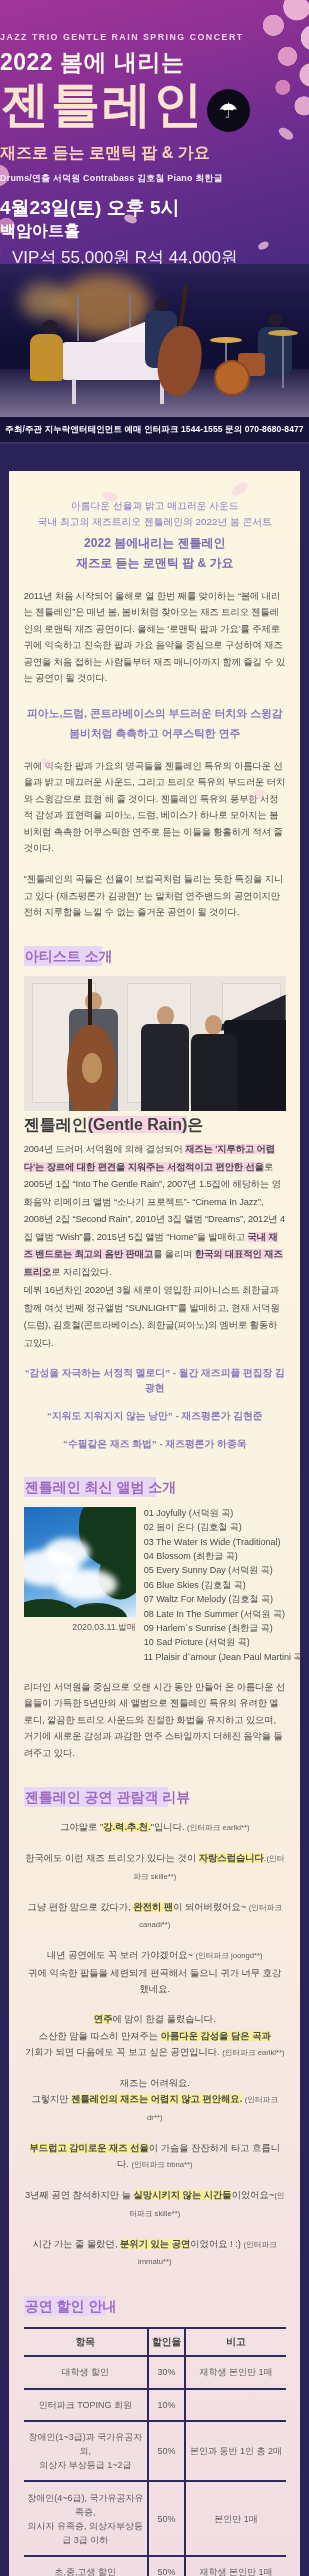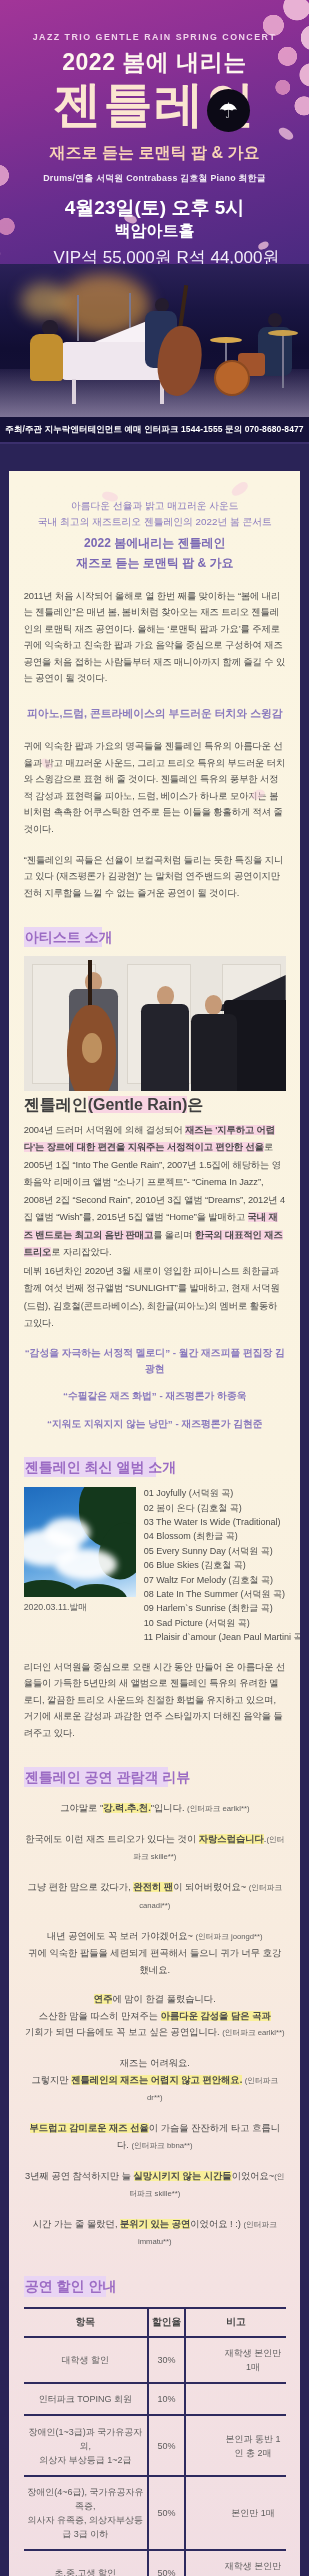--- a/index.html
+++ b/index.html
@@ -5,21 +5,21 @@
   html,body{margin:0;padding:0;}
   body{
     width:309px;height:3408px;position:relative;overflow:hidden;
     background:#2a2357;
     font-family:"Liberation Sans","DejaVu Sans",sans-serif;
     -webkit-font-smoothing:antialiased;
   }
   
   .poster{position:absolute;top:0;left:0;width:309px;height:444px;overflow:hidden;
     background:linear-gradient(165deg,#a23598 0%,#8a3094 20%,#672d8e 42%,#4b2a80 65%,#382670 85%,#2f215e 100%);}
-  .poster-text{position:absolute;width:100%;text-align:center;color:#fff;}
+  .poster-text{position:absolute;width:100%;color:#fff;}
   .kicker{top:32px;font-size:8.8px;letter-spacing:1.5px;color:#f1d4ec;font-weight:bold;}
   .title1{top:47px;font-size:23px;font-weight:800;color:#fdf6ee;letter-spacing:0.5px;}
   .title2{top:76px;font-size:49px;font-weight:800;color:#fbe5d0;letter-spacing:2.1px;line-height:57px;}
   .umb-disc{position:absolute;top:89px;left:207px;width:43px;height:43px;border-radius:50%;
     background:#0c0a16;display:flex;align-items:center;justify-content:center;color:#fff;font-size:21.6px;}
   .subtitle{top:143px;font-size:16px;font-weight:800;color:#f8d4b6;}
   .credits{top:173px;font-size:8.8px;color:#f2ecf6;font-weight:bold;letter-spacing:0.3px;}
   .p-date{top:195px;font-size:19px;font-weight:800;}
   .p-venue{top:221px;font-size:16px;font-weight:800;}
   .p-price{top:246px;font-size:17px;font-weight:normal;color:#f3eefa;margin-left:12px;}
@@ -100,35 +100,35 @@
   .hl-pink{background:#f8d4e2;font-weight:bold;}
   .hl-yellow{background:#f9ef9a;font-weight:bold;}
   .src{font-size:7.7px;color:#5f5f5f;}
   .quote-line{font-size:9.8px;color:#8a7abe;font-weight:bold;line-height:15.5px;margin-top:12.4px;}
   
   .album-row{display:flex;margin-top:10.3px;}
   .album-art{position:relative;width:112px;height:110px;overflow:hidden;flex:none;
     background:linear-gradient(165deg,#1f6cbe 0%,#3c8ed6 45%,#8ec1ec 80%,#d9ecfa 100%);}
   .cloud{position:absolute;background:rgba(255,255,255,.92);border-radius:50%;filter:blur(3.1px);}
   .leaf{position:absolute;background:#14381c;border-radius:45% 55% 50% 50%;}
-  .album-caption{font-size:8.8px;color:#5c5c5c;margin-top:5.2px;text-align:left;width:112px;}
+  .album-caption{font-size:8.8px;color:#5c5c5c;margin-top:5.2px;text-align:right;width:112px;}
   .tracks{margin-left:8px;margin-top:-1px;}
   .track-line{font-size:9px;color:#4b4b4b;line-height:14.4px;white-space:nowrap;}
   
   .review{margin-top:13.4px;text-align:center;}
   .rline{font-size:9.3px;color:#4b4b4b;line-height:16.5px;}
   
   .dtable{margin-top:11.3px;}
   .trow{display:flex;align-items:stretch;}
   .tcell{box-sizing:border-box;border-bottom:2.1px solid #2e2a5e;display:flex;flex-direction:column;
     justify-content:center;align-items:center;text-align:center;color:#5c5c5c;font-size:9px;line-height:14px;padding:8.2px 2.1px;}
   .trow.head .tcell{border-top:2.1px solid #2e2a5e;font-size:9.8px;color:#454545;padding:6.2px 2.1px;font-weight:bold;}
   .c1{width:47%;}
   .c2{width:15%;border-left:2.1px solid #2e2a5e;border-right:2.1px solid #2e2a5e;}
-  .c3{width:38%;padding-left:36px;}
+  .c3{width:38%;}
 </style>
 </head>
 <body>
 
 <div class="poster">
   <div class="bloss b1"></div>
   <div class="bloss b2"></div>
   <div class="petal" style="top:215px;left:124px;width:13.4px;height:8.2px;transform:rotate(28deg);"></div>
   <div class="petal" style="top:242px;left:258px;width:11.3px;height:7.2px;transform:rotate(-18deg);"></div>
   <div class="petal" style="top:129px;left:278px;width:15.5px;height:9.3px;transform:rotate(40deg);"></div>
@@ -185,20 +185,21 @@
     <div class="intro-line">아름다운 선율과 밝고 매끄러운 사운드</div>
     <div class="intro-line">국내 최고의 재즈트리오 젠틀레인의 2022년 봄 콘서트</div>
     <div class="intro-bold" style="margin-top:5.2px;">2022 봄에내리는 젠틀레인</div>
     <div class="intro-bold">재즈로 듣는 로맨틱 팝 &amp; 가요</div>
   </div>
 
   <div class="para">2011년 처음 시작되어 올해로 열 한번 째를 맞이하는 “봄에 내리는 젠틀레인”은 매년 봄, 봄비처럼 찾아오는 재즈 트리오 젠틀레인의 로맨틱 재즈 공연이다. 올해는 ‘로맨틱 팝과 가요’를 주제로 귀에 익숙하고 친숙한 팝과 가요 음악을 중심으로 구성하여 재즈공연을 처음 접하는 사람들부터 재즈 매니아까지 함께 즐길 수 있는 공연이 될 것이다.</div>
 
   <div class="pull c-center">
     <div>피아노,드럼, 콘트라베이스의 부드러운 터치와 스윙감</div>
+    <div>봄비처럼 촉촉하고 어쿠스틱한 연주</div>
   </div>
 
   <div class="para">귀에 익숙한 팝과 가요의 명곡들을 젠틀레인 특유의 아름다운 선율과 밝고 매끄러운 사운드, 그리고 트리오 특유의 부드러운 터치와 스윙감으로 표현 해 줄 것이다. 젠틀레인 특유의 풍부한 서정적 감성과 표현력을 피아노, 드럼, 베이스가 하나로 모아지는 봄비처럼 촉촉한 어쿠스틱한 연주로 듣는 이들을 황홀하게 적셔 줄 것이다.</div>
   <div class="para">“젠틀레인의 곡들은 선율이 보컬곡처럼 들리는 듯한 특징을 지니고 있다 (재즈평론가 김광현)” 는 말처럼 연주밴드의 공연이지만 전혀 지루함을 느낄 수 없는 즐거운 공연이 될 것이다.</div>
 
   <div class="sec-head"><span>아티스트 소개</span></div>
 
   <div class="artist-photo">
     <div class="panel" style="top:7.2px;left:8.2px;width:62px;height:118px;"></div>
     <div class="panel" style="top:7.2px;left:103px;width:62px;height:118px;"></div>
@@ -215,22 +216,22 @@
     <div class="ap-head" style="top:39px;left:181px;width:17.5px;height:19.6px;"></div>
     <div class="ap-body" style="top:58px;left:167px;width:46px;height:77px;background:#1d1d24;"></div>
   </div>
 
   <div class="name-head"><span>젠틀레인</span><span class="hl-pink">(Gentle Rain)</span><span>은</span></div>
   <div class="bio"><span>2004년 드러머 서덕원에 의해 결성되어 </span><span class="hl-pink">재즈는 '지루하고 어렵다'는 장르에 대한 편견을 지워주는 서정적이고 편안한 선율</span><span>로 2005년 1집 “Into The Gentle Rain”, 2007년 1.5집에 해당하는 영화음악 리메이크 앨범 “소나기 프로젝트”- “Cinema In Jazz”, 2008년 2집 “Second Rain”, 2010년 3집 앨범 “Dreams”, 2012년 4집 앨범 “Wish”를, 2015년 5집 앨범 “Home”을 발매하고 </span><span class="hl-pink">국내 재즈 밴드로는 최고의 음반 판매고</span><span>를 올리며 </span><span class="hl-pink">한국의 대표적인 재즈 트리오</span><span>로 자리잡았다.</span></div>
   <div class="bio" style="margin-top:1px;">데뷔 16년차인 2020년 3월 새로이 영입한 피아니스트 최한글과 함께 여섯 번째 정규앨범 “SUNLIGHT”를 발매하고, 현재 서덕원(드럼), 김호철(콘트라베이스), 최한글(피아노)의 멤버로 활동하고있다.</div>
 
   <div class="c-center" style="margin-top:8.2px;">
       <div class="quote-line">“감성을 자극하는 서정적 멜로디” - 월간 재즈피플 편집장 김광현</div>
+      <div class="quote-line">“지워도 지워지지 않는 낭만” - 재즈평론가 김현준</div>
       <div class="quote-line">“수필같은 재즈 화법” - 재즈평론가 하종욱</div>
-      <div class="quote-line">“지워도 지워지지 않는 낭만” - 재즈평론가 김현준</div>
     </div>
 
   <div class="sec-head"><span>젠틀레인 최신 앨범 소개</span></div>
 
   <div class="album-row">
     <div>
       <div class="album-art">
         <div class="leaf" style="top:-15.5px;right:-20.6px;width:77px;height:77px;"></div>
         <div class="leaf" style="top:36px;right:-10.3px;width:46px;height:57px;transform:rotate(25deg);"></div>
         <div class="leaf" style="bottom:-18.5px;left:-10.3px;width:67px;height:36px;"></div>

